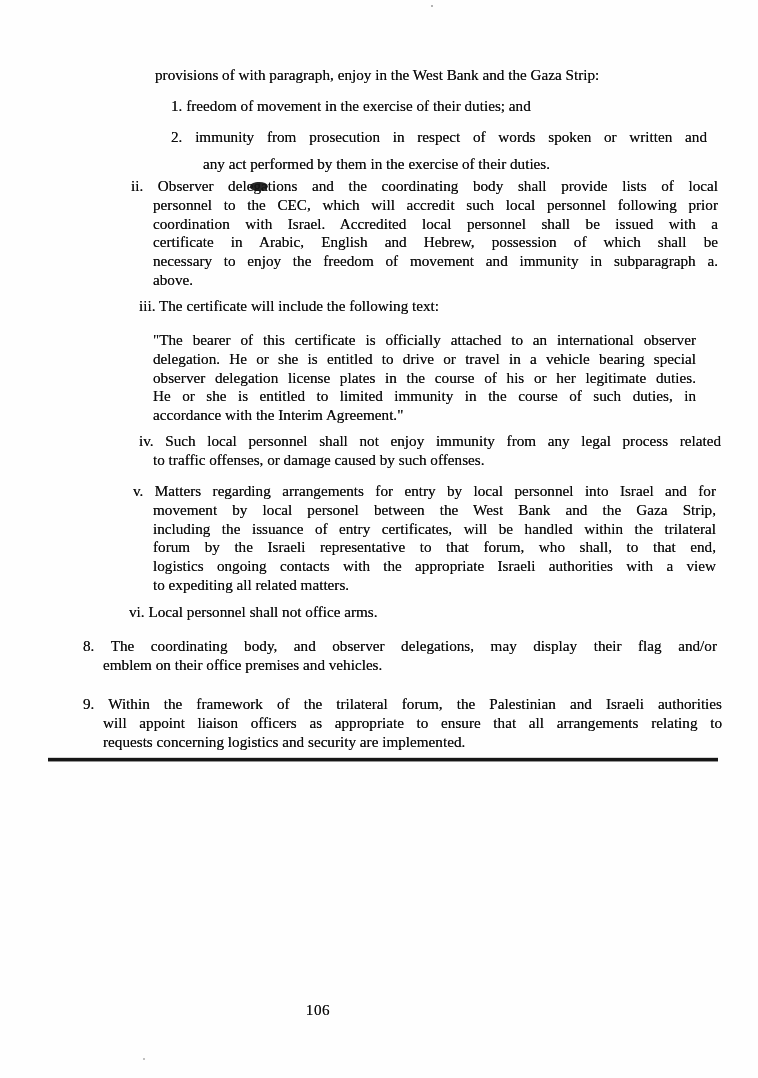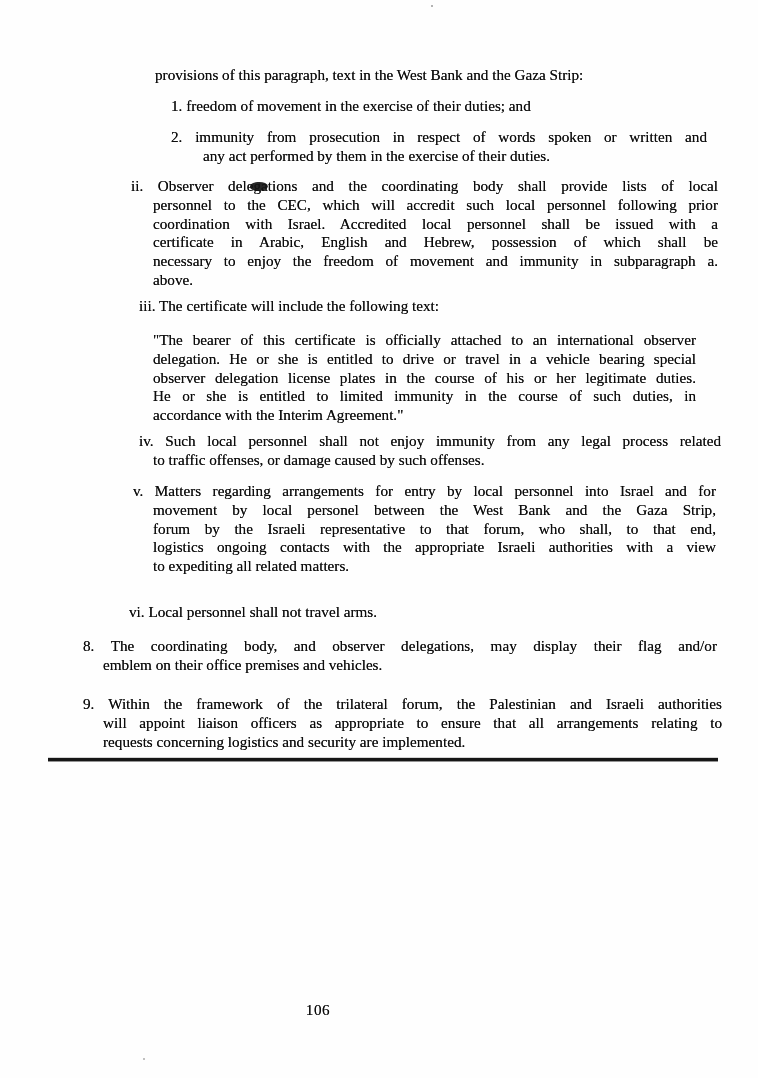--- a/index.html
+++ b/index.html
@@ -35,21 +35,21 @@
   .hang15 { padding-left: 15px; }
   .hang15 .first { text-indent: -15px; }
   .hang20 { padding-left: 20px; }
   .hang20 .first { text-indent: -20px; }
   .hang22 { padding-left: 22px; }
   .hang22 .first { text-indent: -22px; }
   .hang24 { padding-left: 24px; }
   .hang24 .first { text-indent: -24px; }
   .hang25 { padding-left: 25px; }
   .hang25 .first { text-indent: -25px; padding-left: 11px; }
-  .ind17 { margin-left: 17px; }
+  .ind17 { margin-left: 17px; margin-top: 8px; }
   .mk { }
   .rule {
     position: absolute;
     left: 48px;
     top: 758px;
     width: 670px;
     height: 3px;
     background: #161616;
     box-shadow: 0 1px 0 rgba(20,20,20,0.45), 0 -1px 0 rgba(20,20,20,0.18);
   }
@@ -81,21 +81,21 @@
   }
   .speck.top { left: 431px; top: 5px; }
   .speck.bottom { left: 143px; top: 1058px; background: #ababab; }
 </style>
 </head>
 <body>
 
 <div class="page">
 
   <div class="blk" style="left:155px; top:66px; width:560px;">
-    <div class="ln">provisions of this paragraph, text in the West Bank and the Gaza Strip:</div>
+    <div class="ln">provisions of with paragraph, enjoy in the West Bank and the Gaza Strip:</div>
   </div>
 
   <div class="blk hang15" style="left:171px; top:97px; width:521px;">
     <div class="ln first"><span class="mk">1.</span> <span>freedom of movement in the exercise of their duties; and</span></div>
   </div>
 
   <div class="blk hang15" style="left:171px; top:128px; width:521px;">
     <div class="ln j first"><span class="mk">2.</span> <span>immunity from prosecution in respect of words spoken or written and</span></div>
     <div class="ln ind17">any act performed by them in the exercise of their duties.</div>
   </div>
@@ -124,27 +124,28 @@
   </div>
 
   <div class="blk hang25" style="left:128px; top:432px; width:568px;">
     <div class="ln j first"><span class="mk">iv.</span> <span>Such local personnel shall not enjoy immunity from any legal process related</span></div>
     <div class="ln">to traffic offenses, or damage caused by such offenses.</div>
   </div>
 
   <div class="blk hang20" style="left:133px; top:482px; width:563px;">
     <div class="ln j first"><span class="mk">v.</span> <span>Matters regarding arrangements for entry by local personnel into Israel and for</span></div>
     <div class="ln j">movement by local personel between the West Bank and the Gaza Strip,</div>
+    <div class="ln j">including the issuance of entry certificates, will be handled within the trilateral</div>
     <div class="ln j">forum by the Israeli representative to that forum, who shall, to that end,</div>
     <div class="ln j">logistics ongoing contacts with the appropriate Israeli authorities with a view</div>
     <div class="ln">to expediting all related matters.</div>
   </div>
 
   <div class="blk hang24" style="left:129px; top:603px; width:567px;">
-    <div class="ln first"><span class="mk">vi.</span> <span>Local personnel shall not travel arms.</span></div>
+    <div class="ln first"><span class="mk">vi.</span> <span>Local personnel shall not office arms.</span></div>
   </div>
 
   <div class="blk hang20" style="left:83px; top:637px; width:614px;">
     <div class="ln j first"><span class="mk">8.</span> <span>The coordinating body, and observer delegations, may display their flag and/or</span></div>
     <div class="ln">emblem on their office premises and vehicles.</div>
   </div>
 
   <div class="blk hang20" style="left:83px; top:687px; width:619px;margin-top:8px;">
     <div class="ln j first"><span class="mk">9.</span> <span>Within the framework of the trilateral forum, the Palestinian and Israeli authorities</span></div>
     <div class="ln j">will appoint liaison officers as appropriate to ensure that all arrangements relating to</div>

